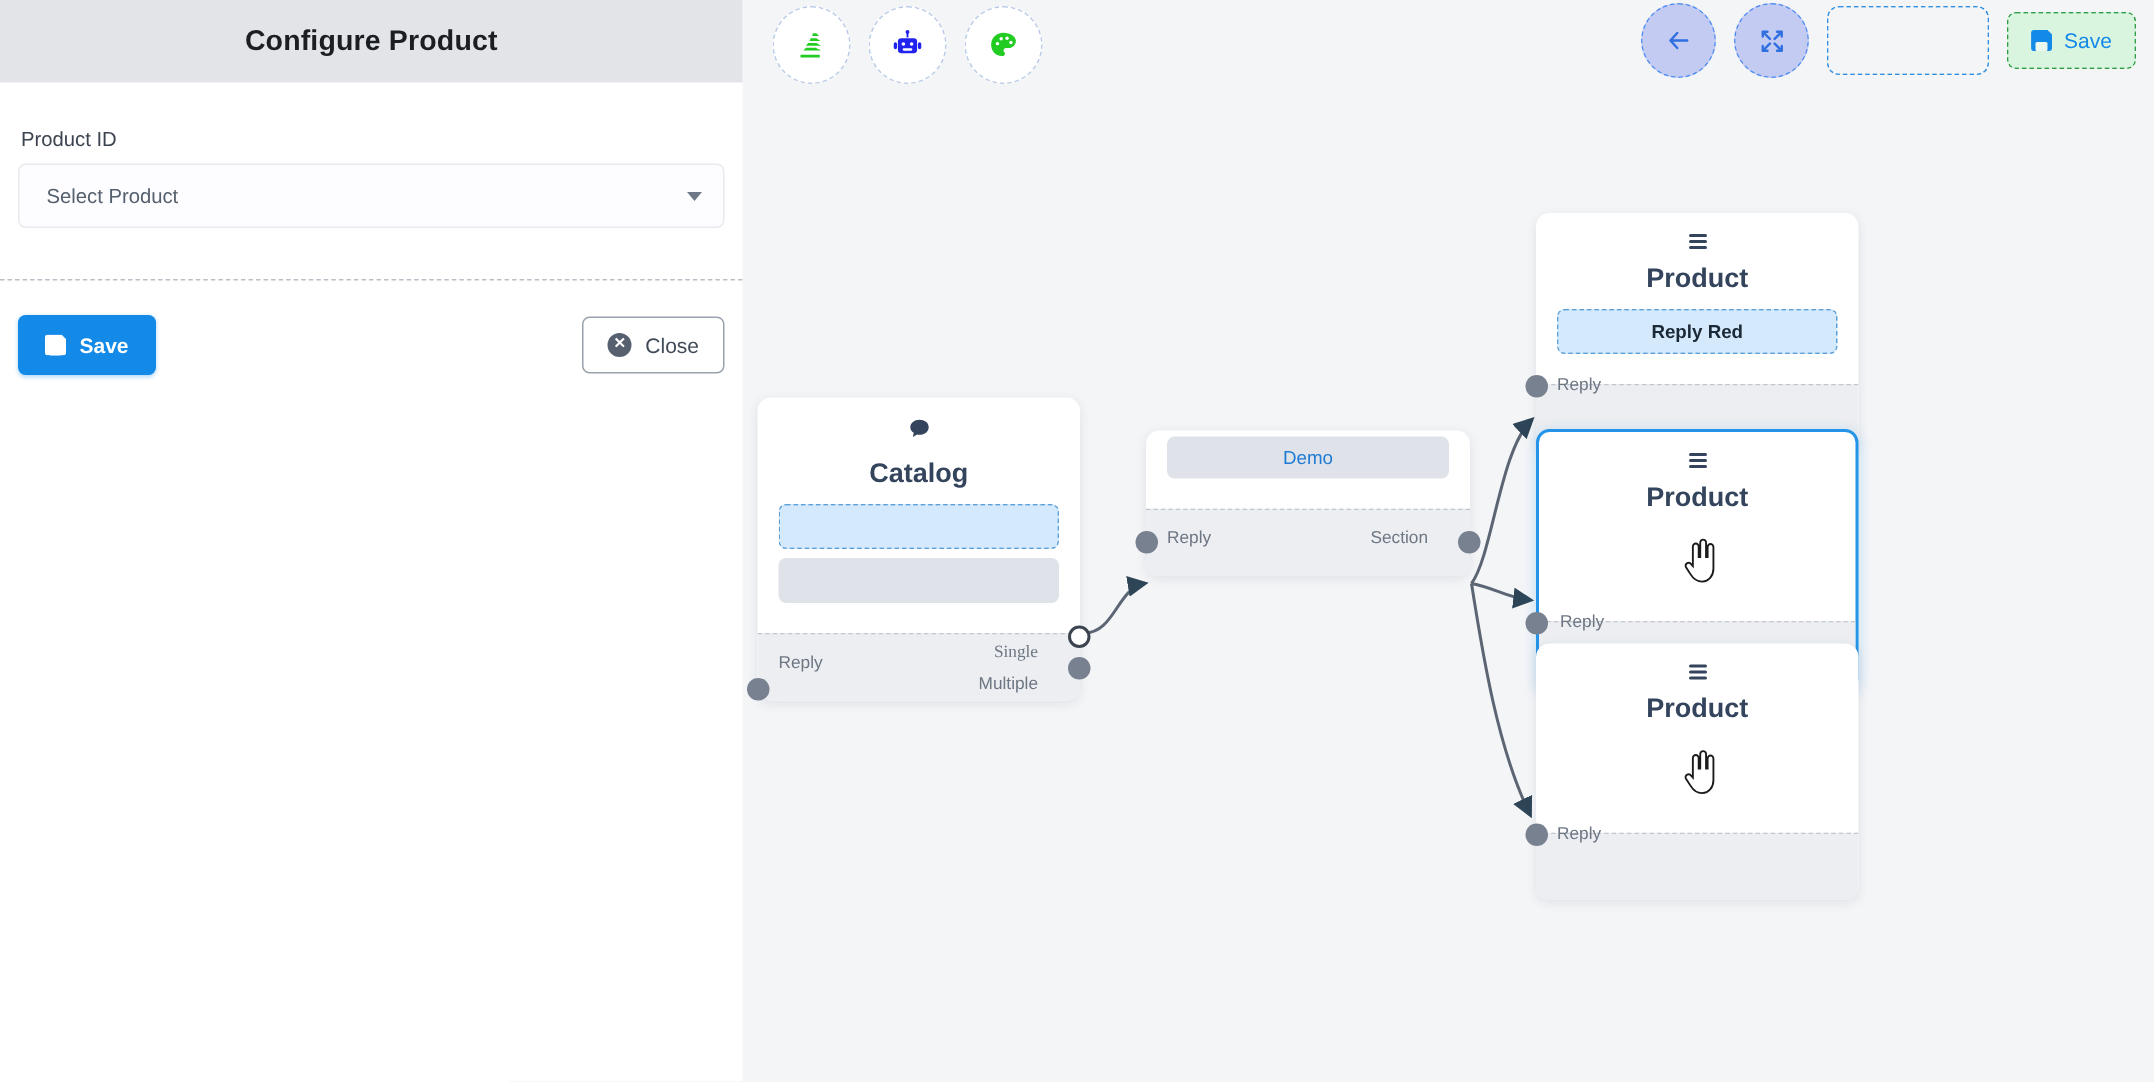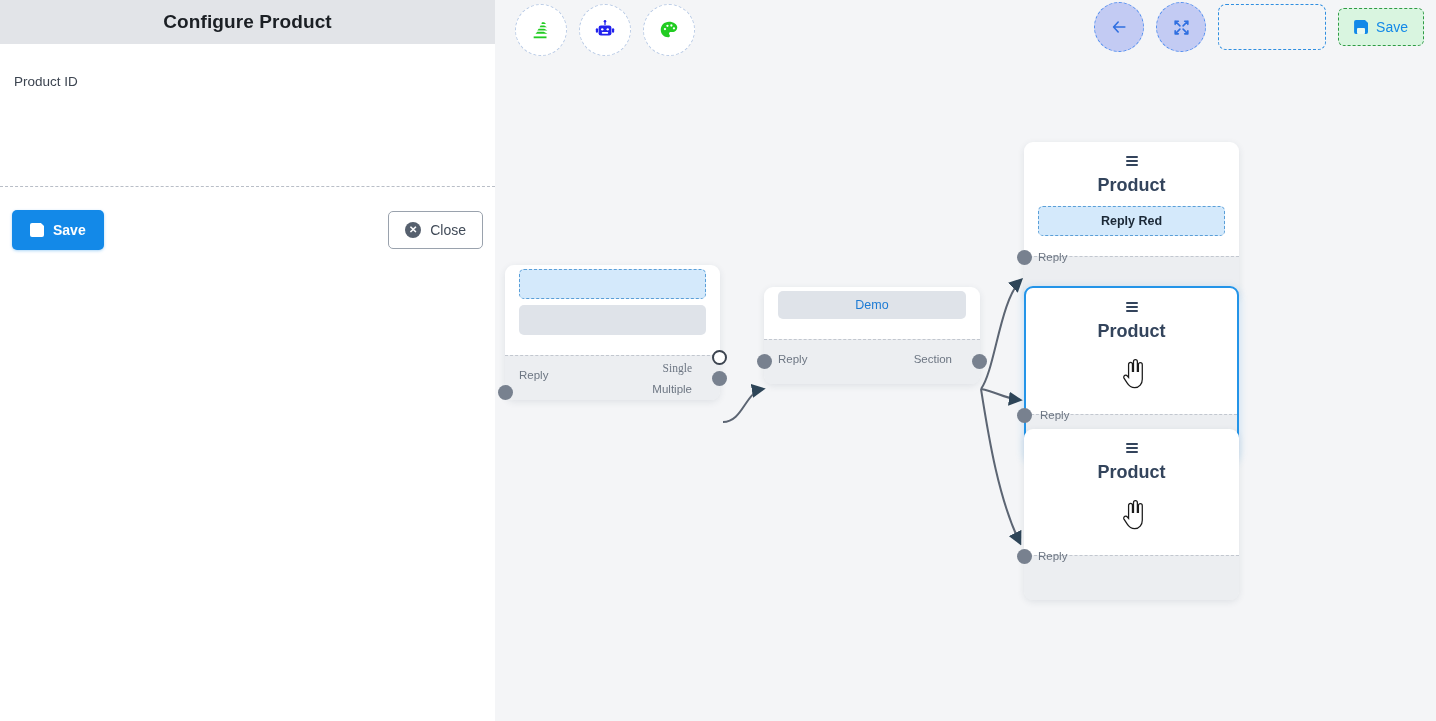--- a/index.html
+++ b/index.html
@@ -26,21 +26,21 @@
   .config-panel {
     position: absolute;
     left: 0; top: 0;
     width: 495px;
     height: 721px;
     background: #ffffff;
     box-sizing: border-box;
     z-index: 30;
   }
   .panel-header {
-    height: 44px;
+    height: 55px;
     background: #e2e4e8;
     display: flex;
     align-items: center;
     justify-content: center;
   }
   .panel-title {
     font-size: 19px;
     font-weight: bold;
     color: #1b1f24;
     letter-spacing: .1px;
@@ -355,20 +355,28 @@
       <path d="M 228 422 C 248 422 250 392 268 389" stroke="#5c6573" stroke-width="2" fill="none" marker-end="url(#arrow)"></path>
 
       <path d="M 486 389 C 500 370 505 300 526 280" stroke="#5c6573" stroke-width="2" fill="none" marker-end="url(#arrow)"></path>
 
       <path d="M 486 389 C 502 392 508 398 525 400" stroke="#5c6573" stroke-width="2" fill="none" marker-end="url(#arrow)"></path>
 
       <path d="M 486 389 C 494 440 504 500 525 543" stroke="#5c6573" stroke-width="2" fill="none" marker-end="url(#arrow)"></path>
     </svg>
 
     <div class="node" style="left:10px; top:265px; width:215px;">
+      <div class="node-header">
+        <span class="chat-bubble">
+          <svg width="14" height="14" viewBox="0 0 16 16">
+            <path d="M8 1C4.1 1 1 3.5 1 6.6c0 1.8 1 3.3 2.6 4.3L3 14l3.2-1.8c.6.1 1.2.2 1.8.2 3.9 0 7-2.5 7-5.8S11.9 1 8 1z" fill="#33445c"></path>
+          </svg>
+        </span>
+        <span>Catalog</span>
+      </div>
       <div class="node-body">
         <div class="chip chip-blank-blue"></div>
         <div class="chip chip-blank-grey"></div>
       </div>
       <div class="node-footer">
         <span class="port in-left" style="top:29px;"></span>
         <span class="footer-label left">Reply</span>
         <span class="footer-label right-1">Single</span>
         <span class="port hollow" style="right:-7px; top:-6px;"></span>
         <span class="footer-label right-2">Multiple</span>
@@ -498,20 +506,24 @@
     </div>
 
   </div>
 
   <div class="config-panel">
     <div class="panel-header">
       <div class="panel-title">Configure Product</div>
     </div>
     <div class="panel-body">
       <div class="field-label">Product ID</div>
+      <div class="select-box">
+        <span class="select-placeholder">Select Product</span>
+        <span class="select-caret"></span>
+      </div>
       <div class="panel-divider"></div>
       <div class="panel-footer">
         <div class="btn btn-save">
           <span class="icon-floppy"></span>
           <span>Save</span>
         </div>
         <div class="btn btn-close">
           <span class="icon-xcircle">✕</span>
           <span>Close</span>
         </div>

